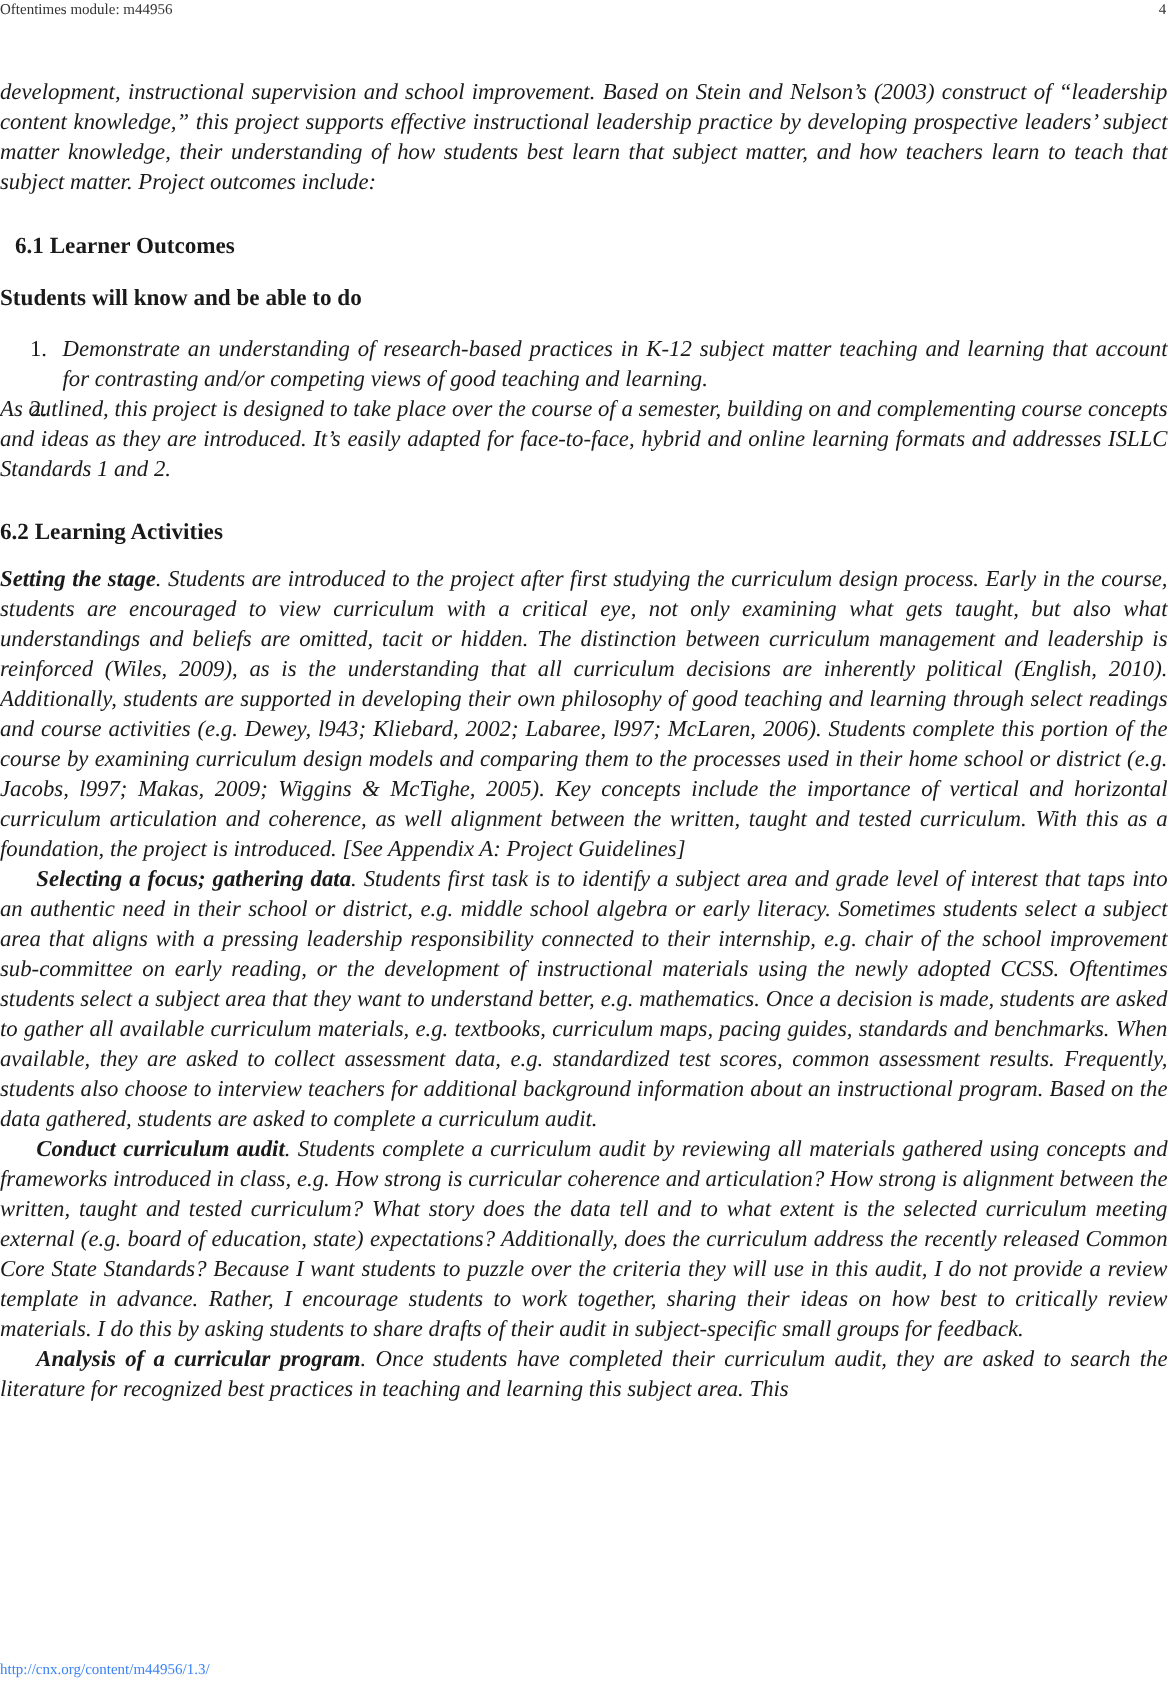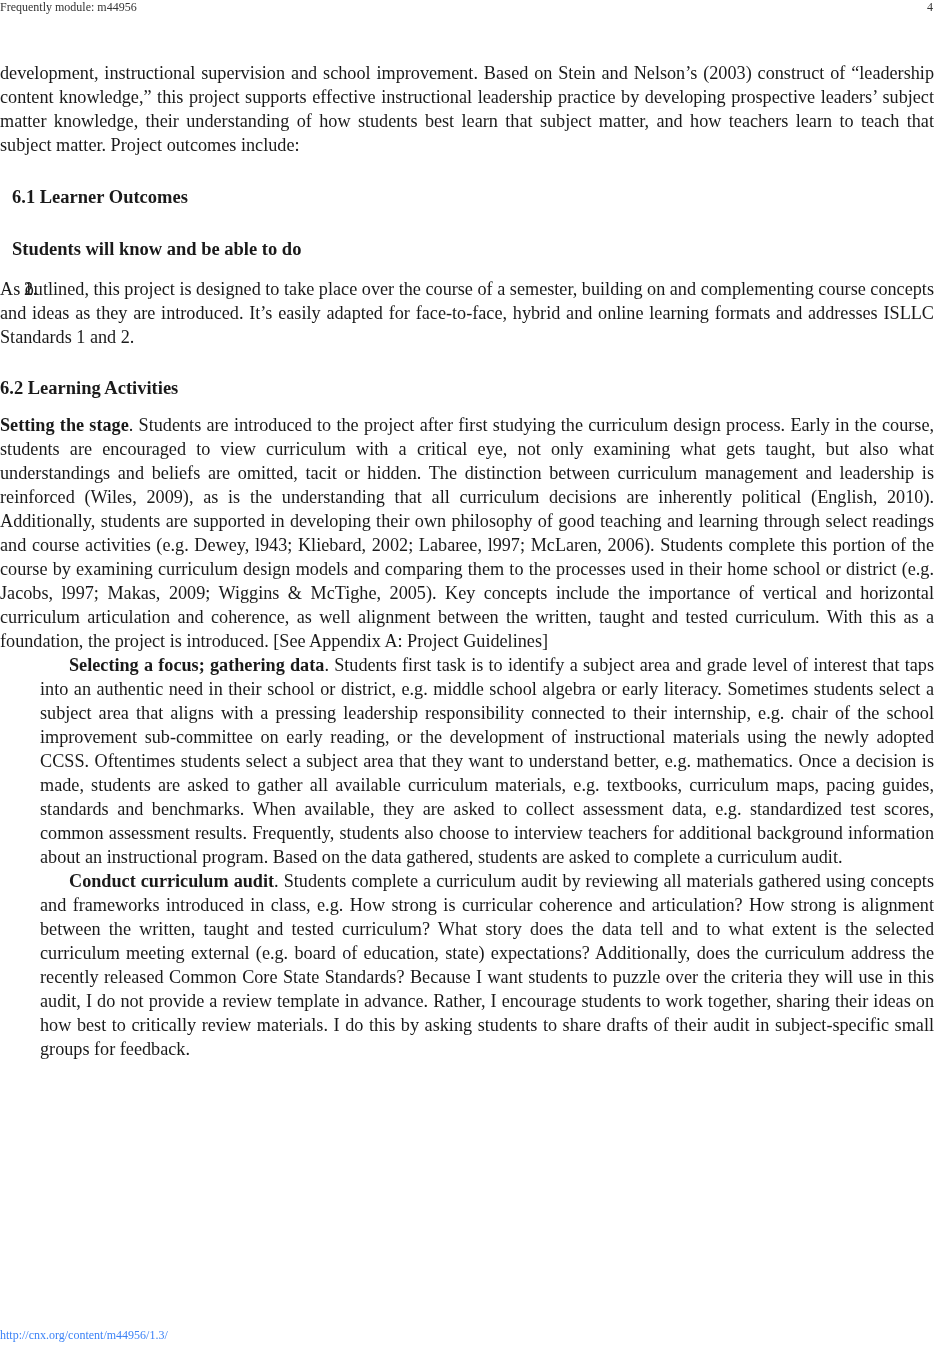--- a/index.html
+++ b/index.html
@@ -11,63 +11,65 @@
   .running-header {
     position: absolute; top: 0; left: 0; right: 0; height: 14px;
     font-size: 12px; line-height: 14px; color: #333;
   }
   .running-header .left { position: absolute; left: 0; top: 0; }
   .running-header .right { position: absolute; right: 2px; top: 0; }
   .content {
     position: absolute; left: 0; top: 61px; width: 934px;
     font-size: 18.2px; line-height: 24px;
   }
-  p { margin: 0; text-align: justify; }
+  p { margin: 0; text-align: justify; font-style: italic; }
   .h-section {
     font-weight: bold; font-size: 18.5px; line-height: 24px;
     margin: 0;
   }
-  .indent { text-indent: 29px; margin-left: 40px; }
+  .indent { text-indent: 29px; }
   ol { margin: 0; padding: 0; list-style: none; }
   ol li { position: relative; padding-left: 50px; font-style: italic; text-align: justify; }
   ol li .num { position: absolute; left: 24px; font-style: normal; }
   .bold-lead { font-weight: bold; }
   .footer-url {
     position: absolute; left: 0; top: 1328px;
     font-size: 12px; line-height: 14px; color: #3b82f6;
   }
 </style>
 </head>
 <body>
 
 <div class="running-header">
-  <span class="left">Frequently module: m44956</span>
+  <span class="left">Oftentimes module: m44956</span>
   <span class="right">4</span>
 </div>
 
 <div class="content">
   <p>development, instructional supervision and school improvement. Based on Stein and Nelson’s (2003) construct of “leadership content knowledge,” this project supports effective instructional leadership practice by developing prospective leaders’ subject matter knowledge, their understanding of how students best learn that subject matter, and how teachers learn to teach that subject matter. Project outcomes include:</p>
 
   <h3 class="h-section" style="margin-top:28px;margin-left:12px;">6.1 Learner Outcomes</h3>
-  <h4 class="h-section" style="margin-top:28px;padding-left:12px;">Students will know and be able to do</h4>
+  <h4 class="h-section" style="margin-top:18px;">Students will know and be able to do</h4>
 
   <ol style="margin-top:16px;">
     <li>
       <span class="num">1.</span>
+      <span>Demonstrate an understanding of research-based practices in K-12 subject matter teaching and learning that account for contrasting and/or competing views of good teaching and learning.</span>
     </li>
     <li>
       <span class="num">2.</span>
     </li>
   </ol>
 
   <p style="margin-top:0;">As outlined, this project is designed to take place over the course of a semester, building on and complementing course concepts and ideas as they are introduced. It’s easily adapted for face-to-face, hybrid and online learning formats and addresses ISLLC Standards 1 and 2.</p>
 
   <h3 class="h-section" style="margin-top:27px;">6.2 Learning Activities</h3>
 
   <p style="margin-top:13px;"><span class="bold-lead">Setting the stage</span><span>. Students are introduced to the project after first studying the curriculum design process. Early in the course, students are encouraged to view curriculum with a critical eye, not only examining what gets taught, but also what understandings and beliefs are omitted, tacit or hidden. The distinction between curriculum management and leadership is reinforced (Wiles, 2009), as is the understanding that all curriculum decisions are inherently political (English, 2010). Additionally, students are supported in developing their own philosophy of good teaching and learning through select readings and course activities (e.g. Dewey, l943; Kliebard, 2002; Labaree, l997; McLaren, 2006). Students complete this portion of the course by examining curriculum design models and comparing them to the processes used in their home school or district (e.g. Jacobs, l997; Makas, 2009; Wiggins &amp; McTighe, 2005). Key concepts include the importance of vertical and horizontal curriculum articulation and coherence, as well alignment between the written, taught and tested curriculum. With this as a foundation, the project is introduced. [See Appendix A: Project Guidelines]</span></p>
 
   <p class="indent"><span class="bold-lead">Selecting a focus; gathering data</span><span>. Students first task is to identify a subject area and grade level of interest that taps into an authentic need in their school or district, e.g. middle school algebra or early literacy. Sometimes students select a subject area that aligns with a pressing leadership responsibility connected to their internship, e.g. chair of the school improvement sub-committee on early reading, or the development of instructional materials using the newly adopted CCSS. Oftentimes students select a subject area that they want to understand better, e.g. mathematics. Once a decision is made, students are asked to gather all available curriculum materials, e.g. textbooks, curriculum maps, pacing guides, standards and benchmarks. When available, they are asked to collect assessment data, e.g. standardized test scores, common assessment results. Frequently, students also choose to interview teachers for additional background information about an instructional program. Based on the data gathered, students are asked to complete a curriculum audit.</span></p>
 
   <p class="indent"><span class="bold-lead">Conduct curriculum audit</span><span>. Students complete a curriculum audit by reviewing all materials gathered using concepts and frameworks introduced in class, e.g. How strong is curricular coherence and articulation? How strong is alignment between the written, taught and tested curriculum? What story does the data tell and to what extent is the selected curriculum meeting external (e.g. board of education, state) expectations? Additionally, does the curriculum address the recently released Common Core State Standards? Because I want students to puzzle over the criteria they will use in this audit, I do not provide a review template in advance. Rather, I encourage students to work together, sharing their ideas on how best to critically review materials. I do this by asking students to share drafts of their audit in subject-specific small groups for feedback.</span></p>
 
+  <p class="indent"><span class="bold-lead">Analysis of a curricular program</span><span>. Once students have completed their curriculum audit, they are asked to search the literature for recognized best practices in teaching and learning this subject area. This</span></p>
 </div>
 
 <div class="footer-url">http://cnx.org/content/m44956/1.3/</div>
 
 </body></html>

